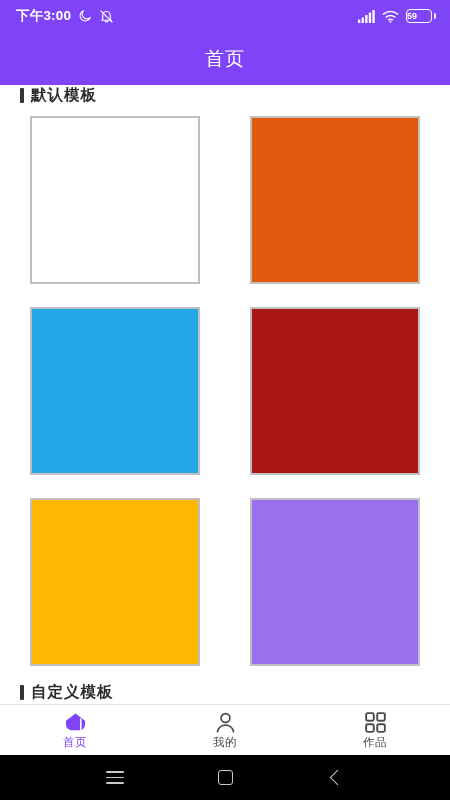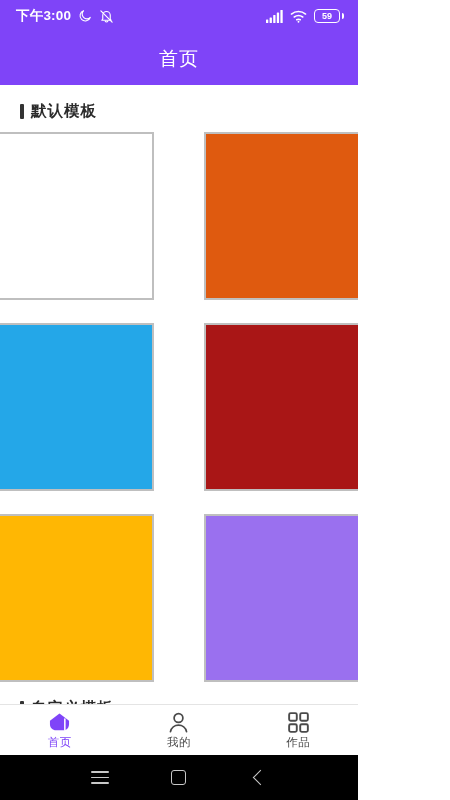--- a/index.html
+++ b/index.html
@@ -2,53 +2,53 @@
 <html><head>
 <meta charset="utf-8">
 <style>
   * { margin:0; padding:0; box-sizing:border-box; }
   html, body {
     width:450px; height:800px;
     font-family:"Liberation Sans", "DejaVu Sans", sans-serif;
     background:#ffffff;
     overflow:hidden;
   }
-  .phone { position:relative; width:358px; height:800px; display:flex; flex-direction:column; background:#14532d; }
+  .phone { position:relative; width:450px; height:800px; display:flex; flex-direction:column; background:#14532d; }
 
   
   .statusbar {
     height:32px; background:#7f44f8; color:#fff;
     display:flex; align-items:center; justify-content:space-between;
     padding:0 14px 0 16px; flex:0 0 32px;
   }
   .sb-left { display:flex; align-items:center; gap:7px; }
   .sb-time { font-size:13.5px; font-weight:600; letter-spacing:.2px; }
   .sb-right { display:flex; align-items:center; gap:7px; }
   .icon-svg { display:block; }
 
   
   .battery { position:relative; display:flex; align-items:center; }
   .battery-body {
     width:26px; height:14px; border:1.6px solid #fff; border-radius:4px;
-    display:flex; align-items:center; justify-content:center;
+    display:flex; align-items:center; 
   }
   .battery-num { font-size:9px; font-weight:700; color:#fff; line-height:1; }
   .battery-cap { width:2.5px; height:6px; background:#fff; border-radius:0 2px 2px 0; margin-left:1.5px; }
 
   
   .appbar {
     height:53px; background:#7f44f8; color:#fff;
     display:flex; align-items:center; justify-content:center; flex:0 0 53px;
   }
   .appbar-title { font-size:19px; font-weight:500; letter-spacing:1px; }
 
   
   .content { flex:1 1 auto; overflow:hidden; background:#fff; position:relative; }
 
-  .section-head { display:flex; align-items:center; padding:16px 0 10px 20px; }
+  .section-head { display:flex; align-items:center; padding:0 0 10px 20px; }
   .section-bar { width:4px; height:15px; background:#333; border-radius:1px; margin-right:7px; }
   .section-title { font-size:15.5px; font-weight:700; color:#2b2b2b; letter-spacing:1px; }
 
   .grid {
     display:grid; grid-template-columns:repeat(2, 170px);
     justify-content:center; column-gap:50px; row-gap:23px;
     padding:0 20px;
   }
   .tpl-card {
     width:170px; height:168px;

